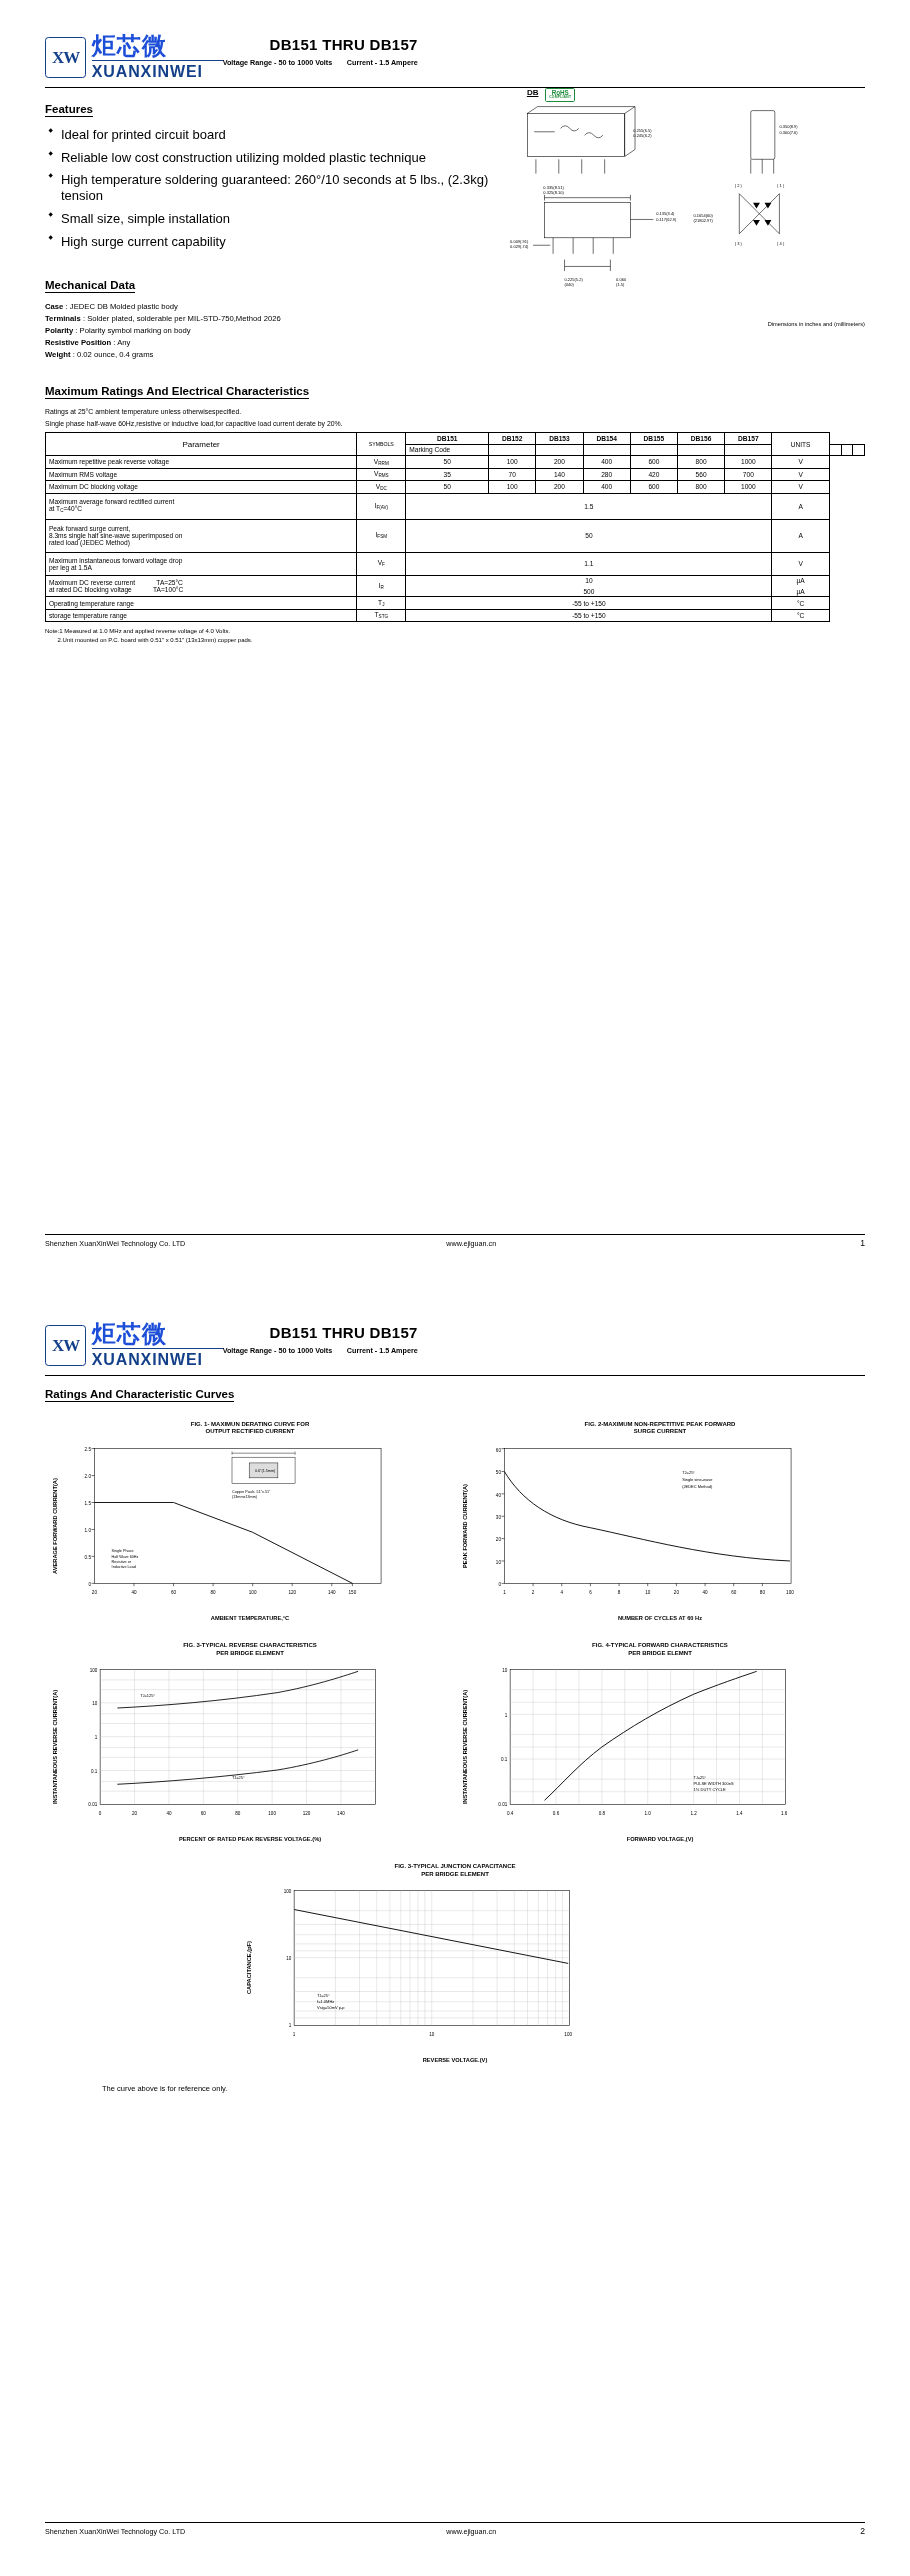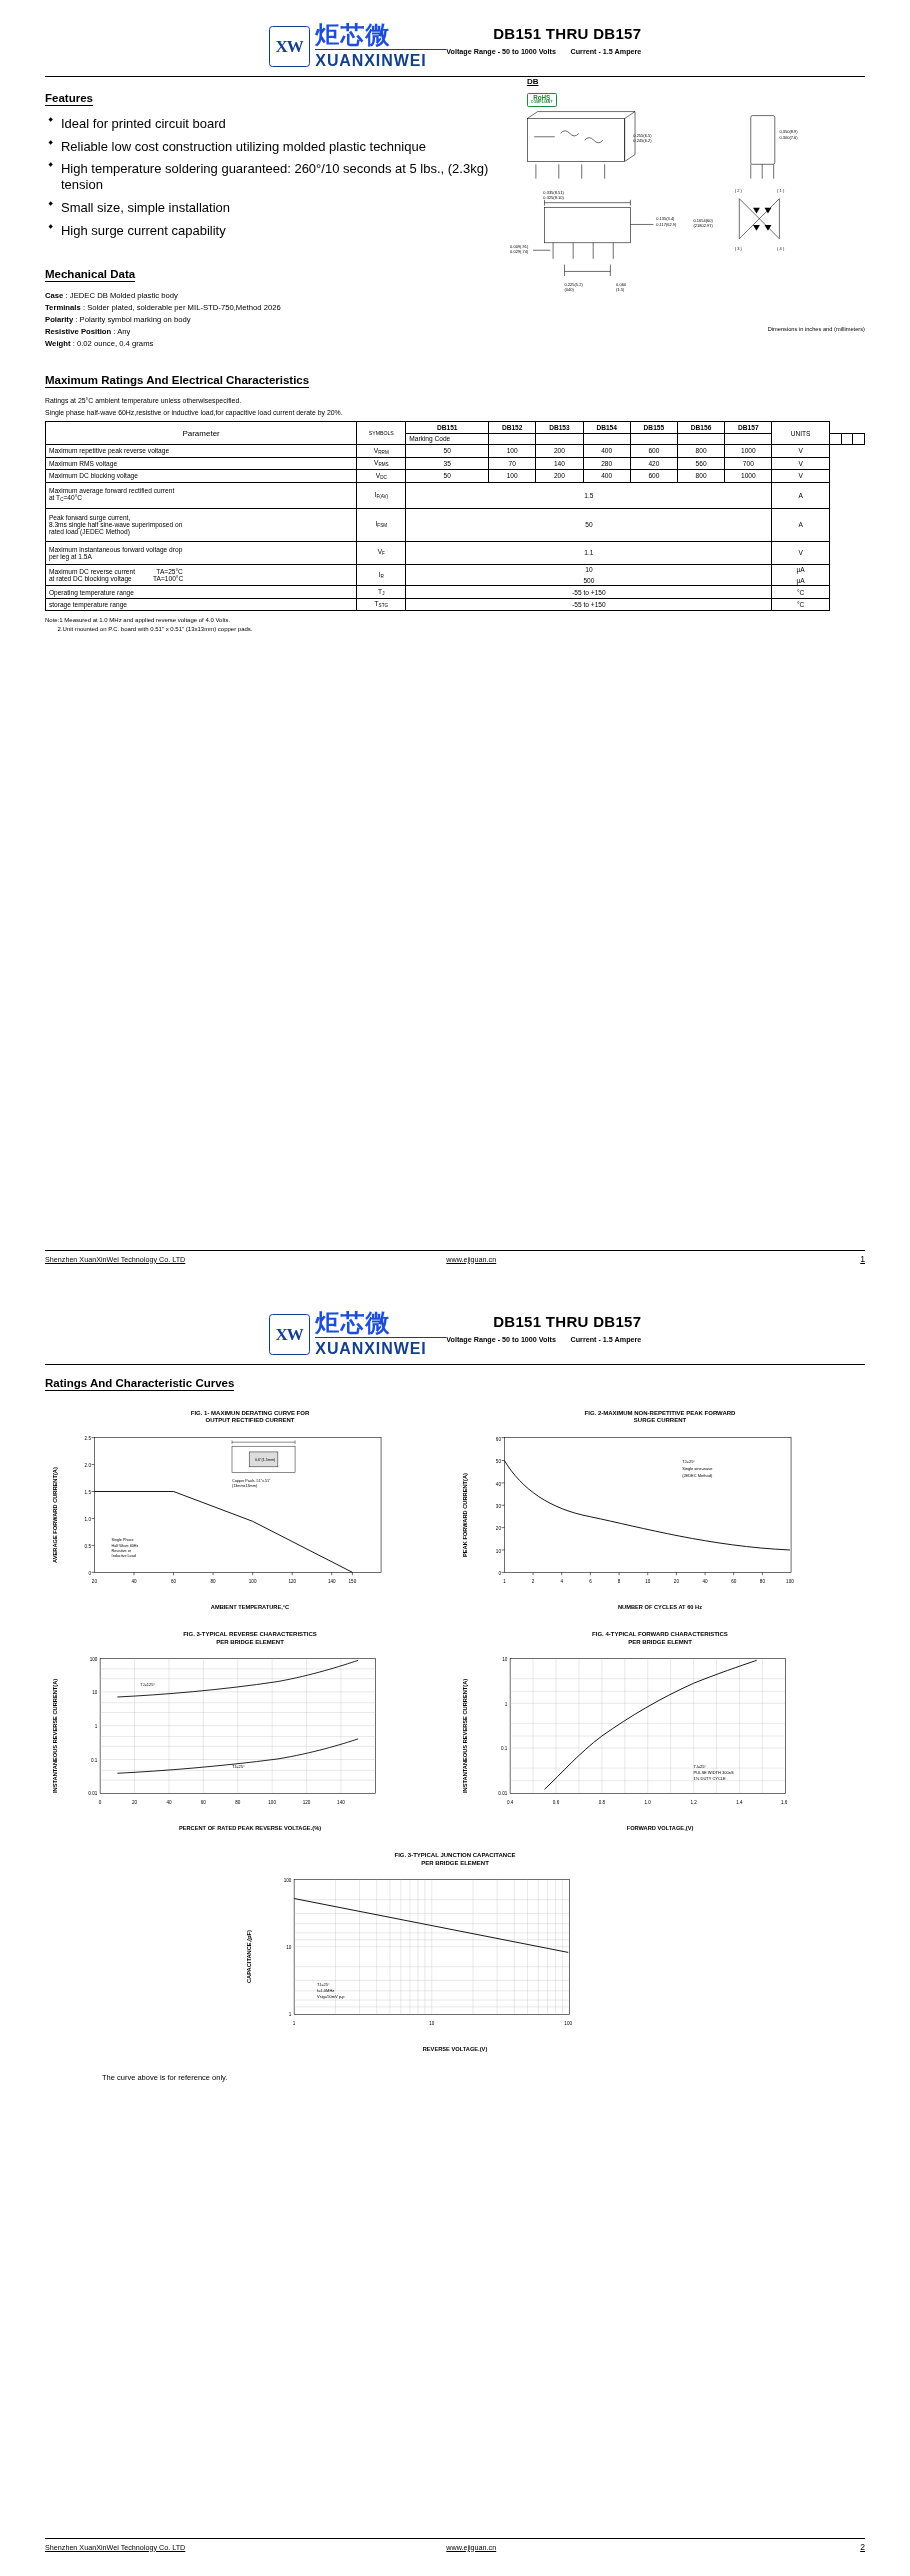--- a/index.html
+++ b/index.html
@@ -14,22 +14,22 @@
   .page {
     width: 910px;
     position: relative;
     padding: 0 45px;
   }
   .page1 { height: 1288px; }
   .page2 { height: 1288px; }
 
   
   .hdr {
-    display:flex; align-items:flex-start; justify-content:center;
-    padding-top: 23px;
+    display:flex; align-items:flex-start; justify-content:flex-start;
+    padding-top: 34px;
   }
   .logo-wrap { display:flex; align-items:center; }
   .logo-box {
     width: 41px; height: 41px; border: 1.7px solid #14408a;
     border-radius: 3.4px; display:flex; align-items:center; justify-content:center;
     color:#14408a; font-weight:bold; font-size: 17px; line-height:1;
     font-family:"Liberation Serif", serif; letter-spacing:-1.1px;
   }
   .logo-text { margin-left: 5.7px; }
   .logo-cn { font-size: 24px; font-weight: bold; color:#1d4ed8; letter-spacing:1.1px;
@@ -68,21 +68,21 @@
   ul.feat li:before {
     content:"\25C6"; position:absolute; left:0; top:0px; font-size: 5.7px;
   }
 
   
   .mech { margin-top: 5.7px; font-size: 7.7px; line-height: 1.55; }
   .mech b { font-weight:bold; }
 
   
   .pkg-area { position:relative; height: 247px; }
-  .pkg-top { display:flex; align-items:flex-start; gap: 6.9px; padding-left: 17px; flex-direction: column; }
+  .pkg-top { display:flex; align-items:flex-start; gap: 6.9px; padding-left: 17px; }
   .db-label { font-size: 8px; font-weight:bold; text-decoration: underline; }
   .rohs {
     border:0.9px solid #1d8a3a; color:#1d8a3a; font-size:6.3px; font-weight:bold;
     padding: 1.1px 2.9px; line-height:1.05; text-align:center; border-radius:1.7px;
   }
   .rohs .small { font-size: 3.4px; display:block; letter-spacing:0.2px; }
 
   .dim-note { font-size: 5.7px; text-align:right; margin-top: 6.9px; }
   .tiny { font-size: 7px; }
 
@@ -96,21 +96,21 @@
   table.specs td.left { text-align:left; }
   .param-head { font-size: 8px; font-weight:normal; }
   .sub { font-size: 4.6px; vertical-align: -1.1px; }
   .ratings-note { font-size: 6.9px; margin-top: 6.9px; }
   .ratings-note2 { font-size: 6.9px; margin-top: 4.6px; }
   .notes { font-size: 6px; margin-top: 4.6px; line-height:1.5; }
   .notes .ind { display:block; padding-left: 12.6px; }
 
   
   .footer {
-    position:absolute; left:45px; right:45px; bottom: 24px; text-decoration: underline;
+    position:absolute; left:45px; right:45px; bottom: 40px;
   }
   .footer-rule { border-top: 0.9px solid #000; }
   .footer-row {
     display:flex; justify-content:space-between; align-items:center;
     font-size: 7.2px; padding-top: 3.4px;
   }
   .footer-mid { margin-left: -103px; }
   .pageno { font-size: 8.6px; }
 
   

